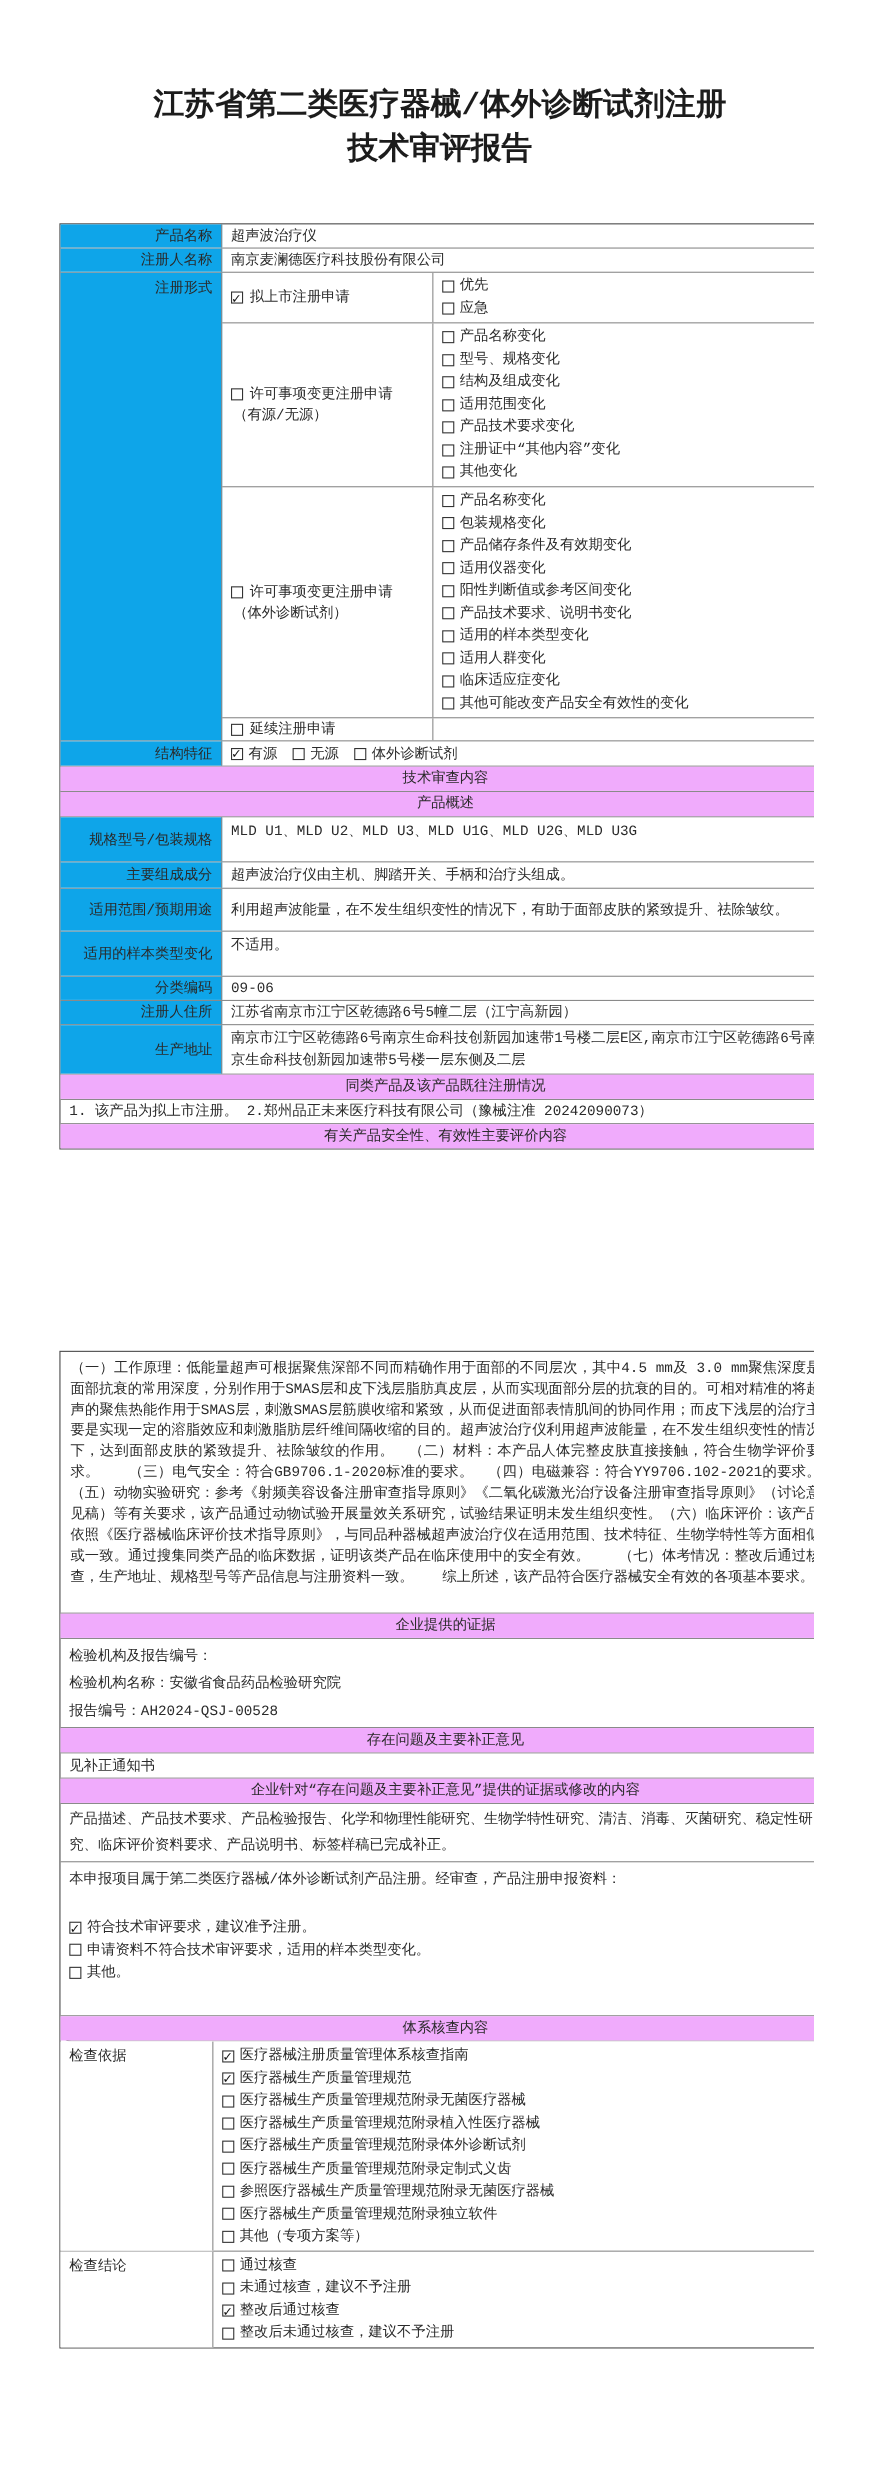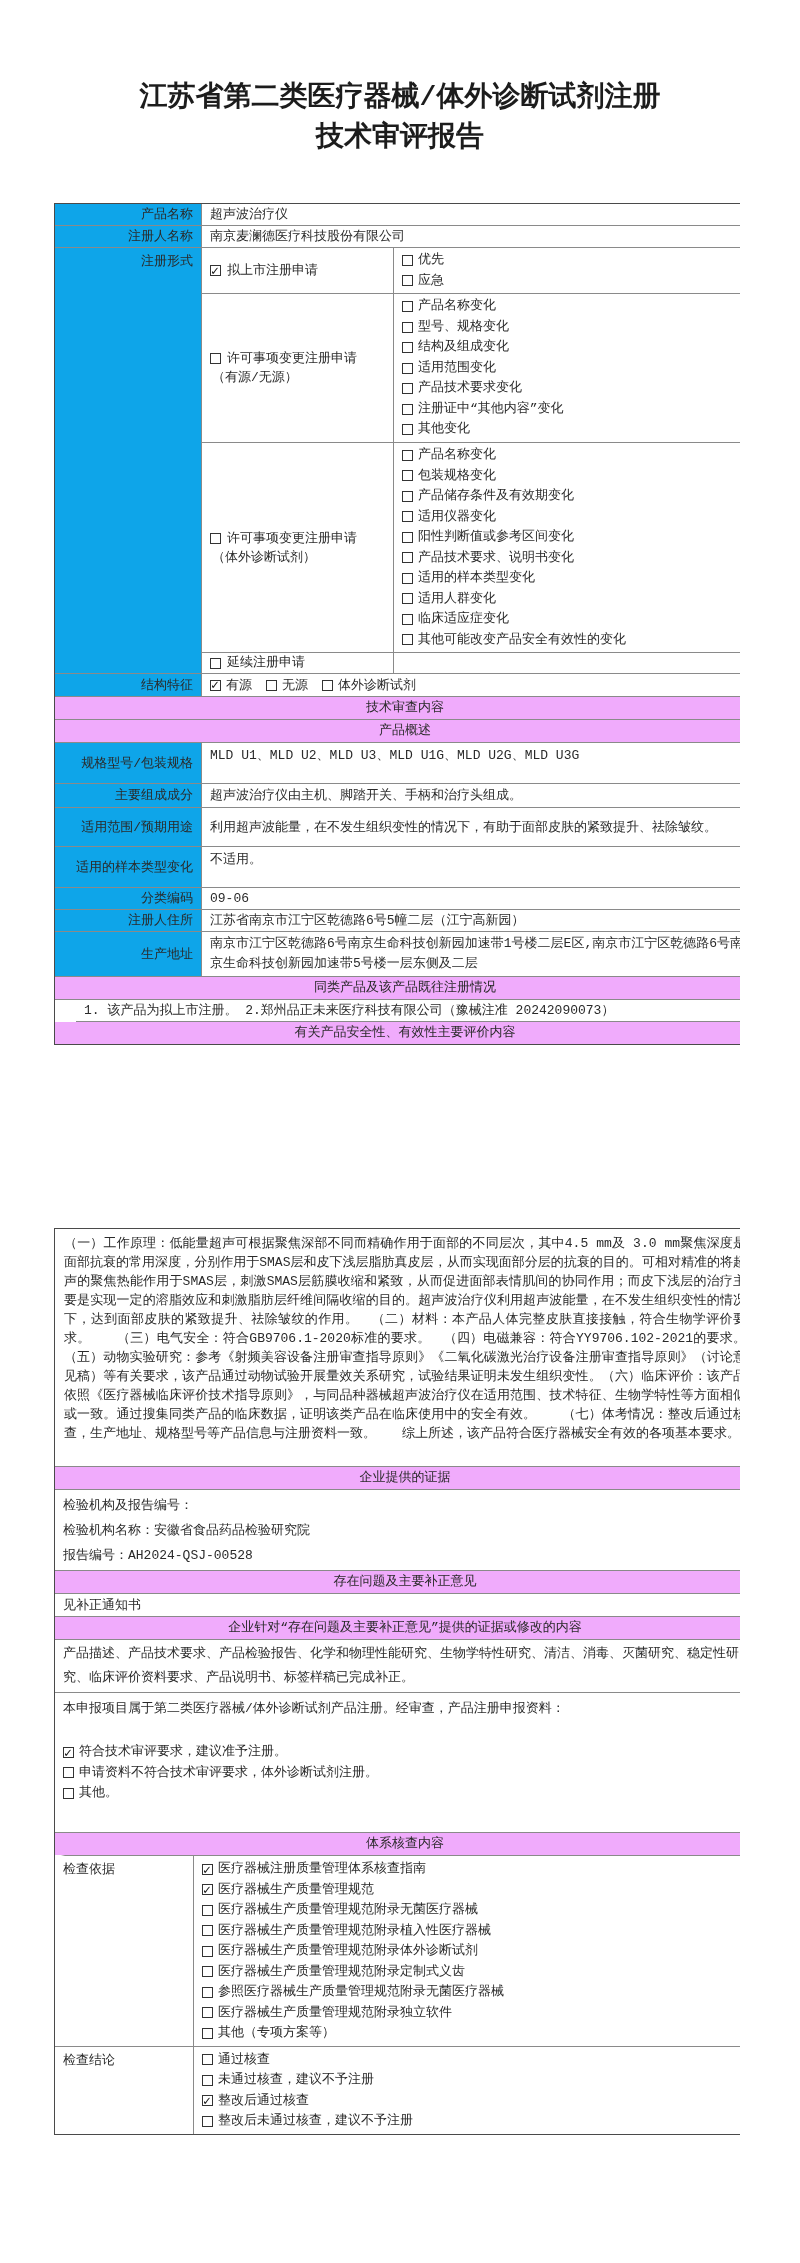--- a/index.html
+++ b/index.html
@@ -269,21 +269,21 @@
 
   <div class="row" style="min-height:42px;">
     <div class="lab">生产地址</div>
     <div class="val" style="line-height:20px;">南京市江宁区乾德路6号南京生命科技创新园加速带1号楼二层E区,南京市江宁区乾德路6号南京生命科技创新园加速带5号楼一层东侧及二层</div>
   </div>
 
   <div class="row" style="min-height:21px;">
     <div class="hdr">同类产品及该产品既往注册情况</div>
   </div>
 
-  <div class="row" style="min-height:20px;margin-left:21px;">
+  <div class="row" style="min-height:20px;">
     <div class="val" style="flex:1;">1.  该产品为拟上市注册。 2.郑州品正未来医疗科技有限公司（豫械注准 20242090073）</div>
   </div>
 
   <div class="row" style="min-height:19px;">
     <div class="hdr">有关产品安全性、有效性主要评价内容</div>
   </div>
 
 </div>
 
 <div class="tbl" style="top:1228px;">
@@ -323,21 +323,21 @@
   <div class="row" style="min-height:140px;">
     <div class="val" style="justify-content:flex-start;padding-top:4px;line-height:23px;">
       <div>本申报项目属于第二类医疗器械/体外诊断试剂产品注册。经审查，产品注册申报资料：</div>
       <div class="spacer"></div>
       <div class="opt">
             <span class="cb checked"></span>
             <span>符合技术审评要求，建议准予注册。</span>
           </div>
       <div class="opt">
             <span class="cb"></span>
-            <span>申请资料不符合技术审评要求，体外诊断试剂注册。</span>
+            <span>申请资料不符合技术审评要求，适用的样本类型变化。</span>
           </div>
       <div class="opt">
             <span class="cb"></span>
             <span>其他。</span>
           </div>
     </div>
   </div>
 
   <div class="row" style="min-height:21px;border-radius:10px;">
     <div class="hdr">体系核查内容</div>

